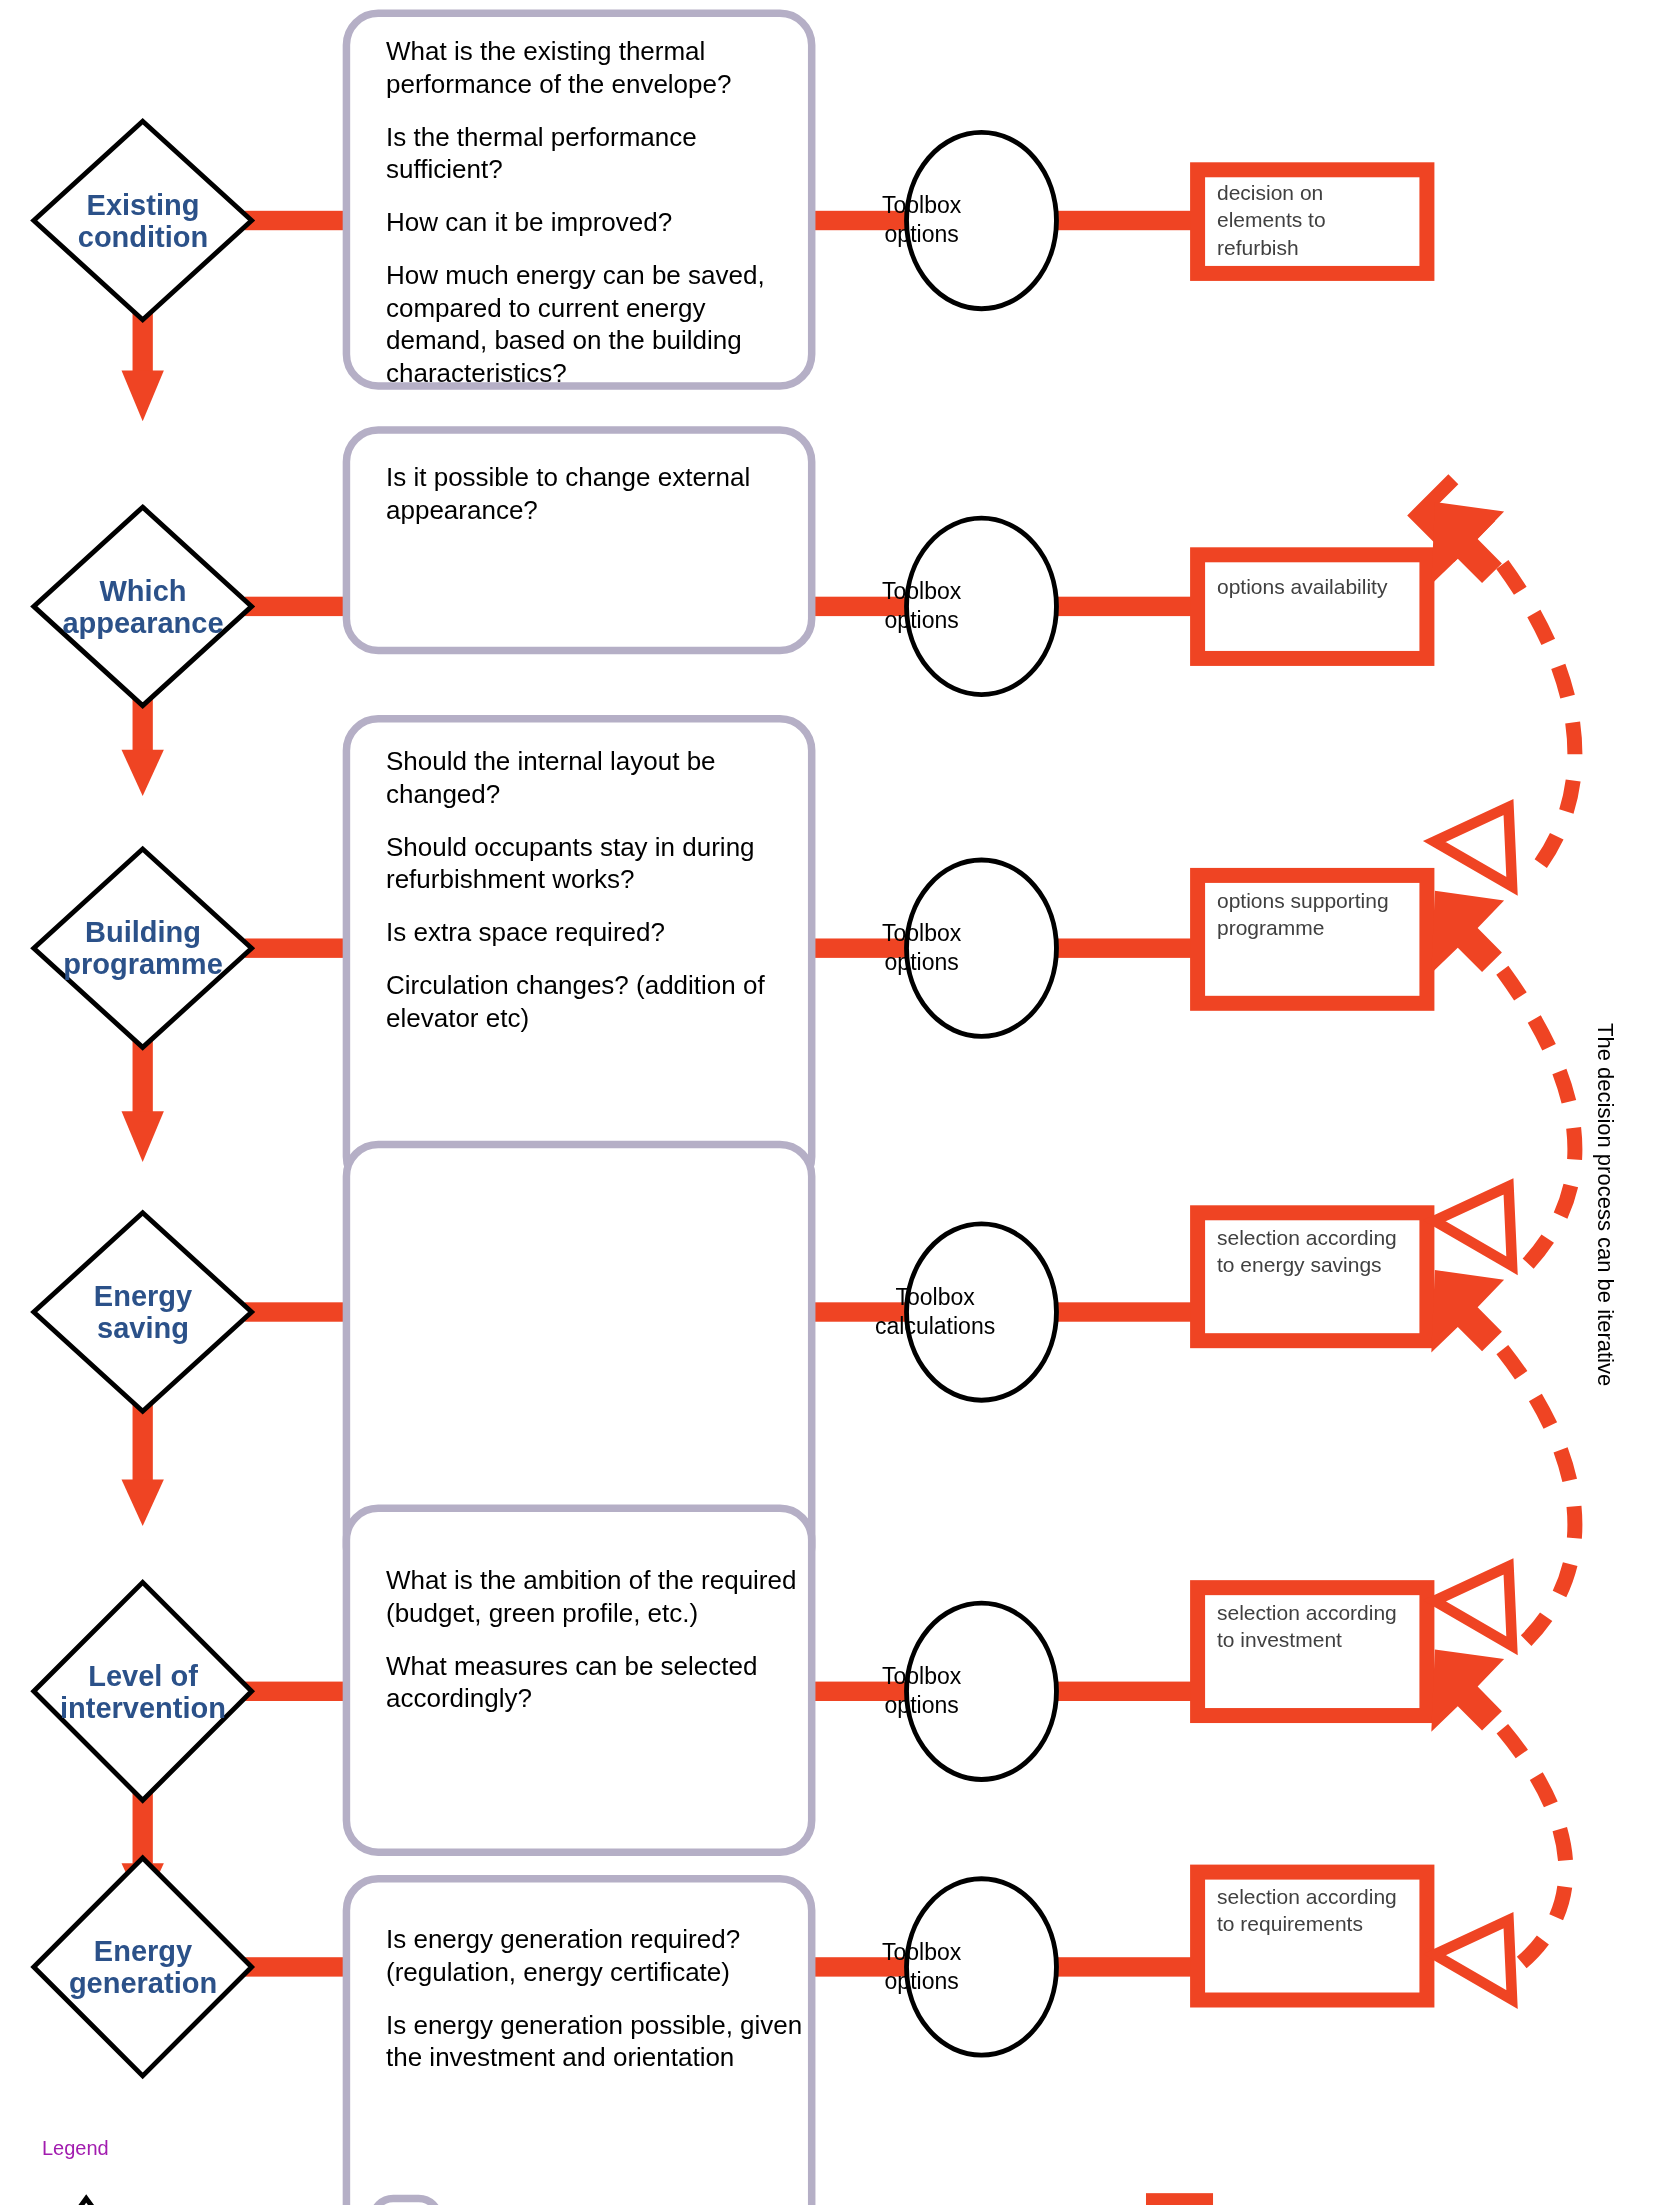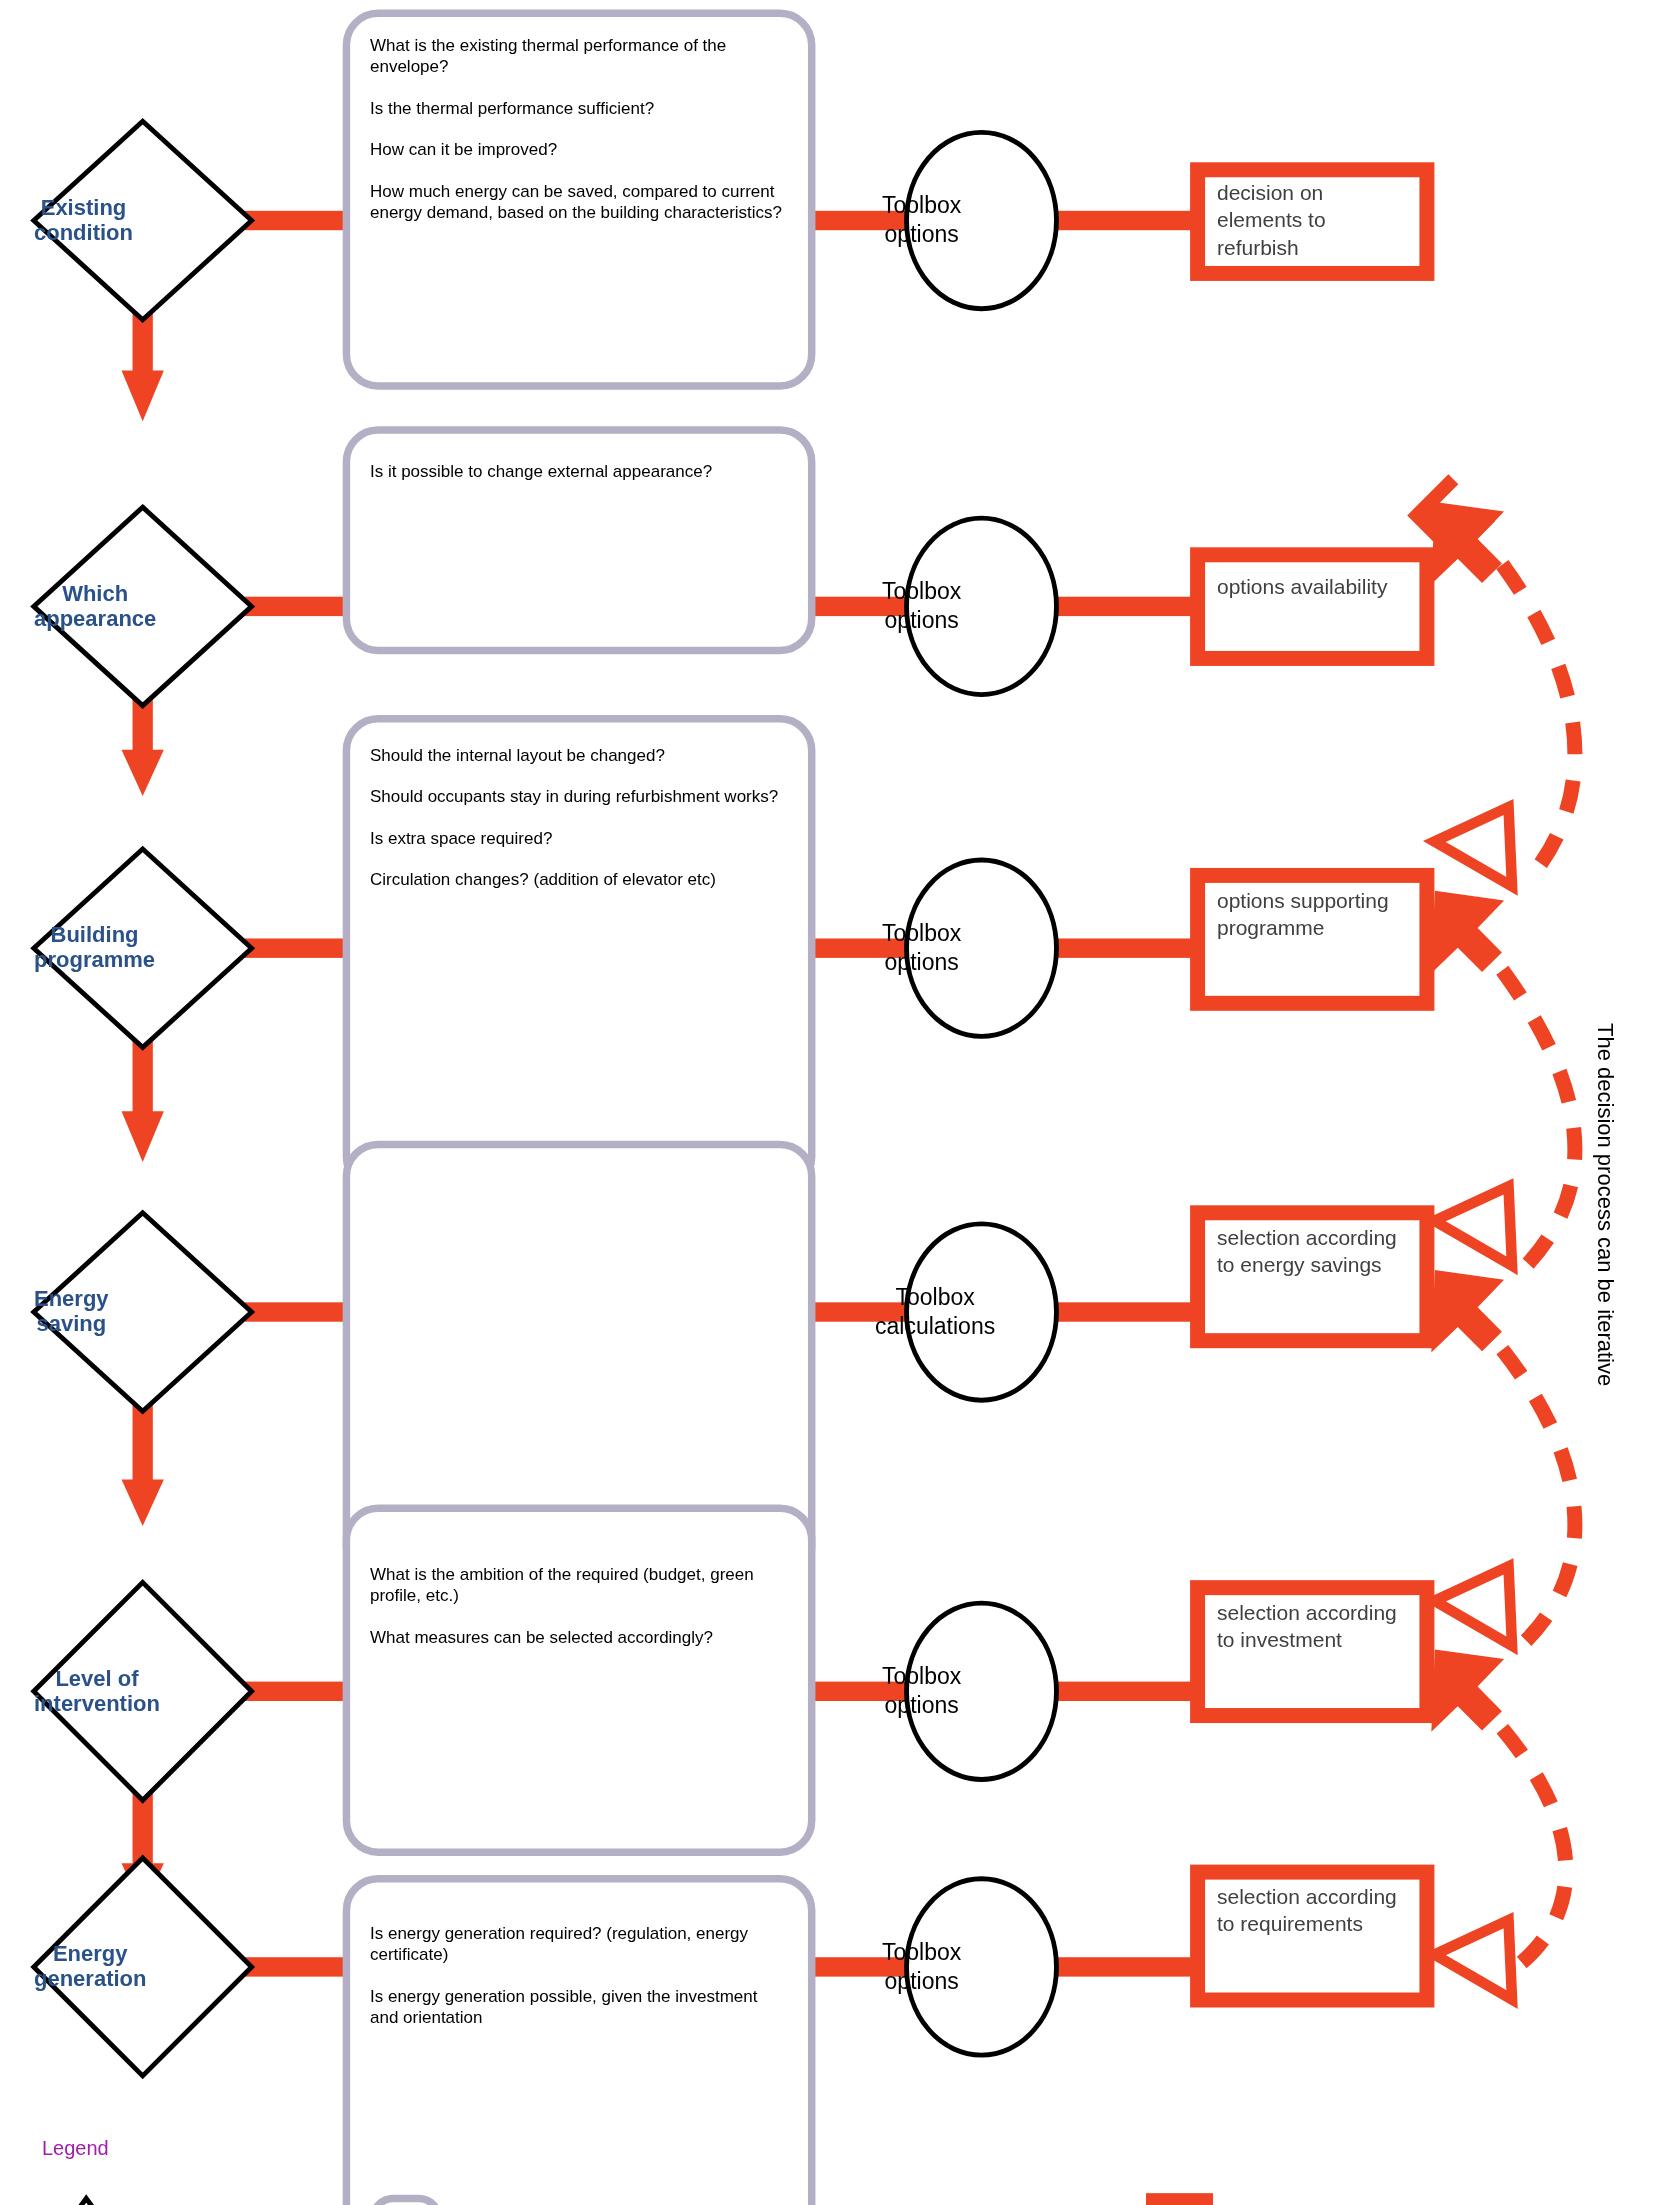--- a/index.html
+++ b/index.html
@@ -1,33 +1,34 @@
 <!DOCTYPE html>
 <html style="font-size:7px"><head>
 <meta charset="utf-8">
 <style>
   html,body{margin:0;padding:0;background:#ffffff;}
   body{font-family:"Liberation Sans", sans-serif;}
   #stage{position:relative;width:1675px;height:2329px;background:#fff;overflow:hidden;}
   svg.layer{position:absolute;left:0;top:0;width:1675px;height:2329px;}
   .diamond-label{
     position:absolute;text-align:center;color:#2B5189;
-    font-weight:bold;font-size:22px;line-height:1.12;
-    font-family:"Liberation Sans", sans-serif;
-    display:flex;align-items:center;
+    font-weight:bold;font-size:29px;line-height:1.12;
+    font-family:"Liberation Sans", sans-serif;
+    display:flex;align-items:center;justify-content:center;
   }
   .circle-label{
     position:absolute;text-align:center;color:#000;
     font-size:23px;line-height:1.25;
     font-family:"Liberation Sans", sans-serif;
     display:flex;align-items:center;
   }
   .consider-text{
-    position:absolute;color:#000;font-size:17px;line-height:1.26;
-    font-family:"Liberation Sans", sans-serif;
+    position:absolute;color:#000;font-size:26px;line-height:1.26;
+    font-family:"Liberation Sans", sans-serif;
+    margin-left:16px;
   }
   .consider-text p{margin:0 0 20px 0;}
   .consider-text p:last-child{margin-bottom:0;}
   .answer-text{
     position:absolute;color:#404040;font-size:21px;line-height:1.30;
     font-family:"Liberation Sans", sans-serif;
   }
   .legend-title{
     position:absolute;color:#a21caf;font-size:20px;
     font-family:"Liberation Sans", sans-serif;

